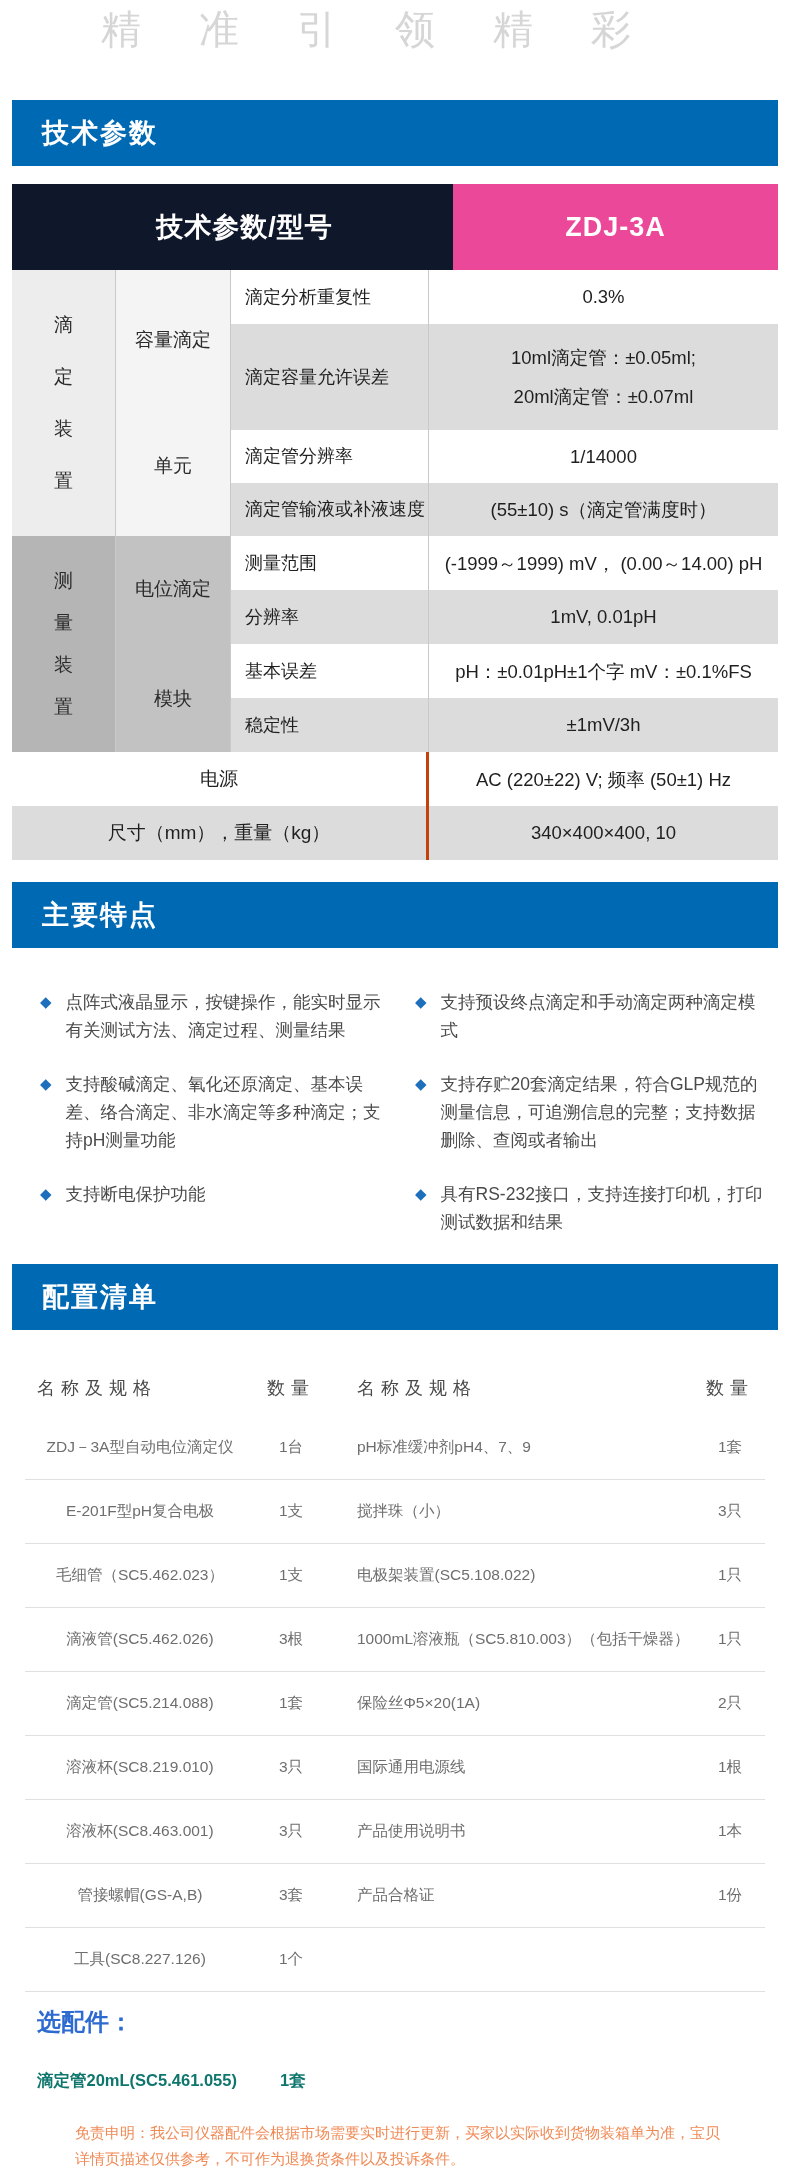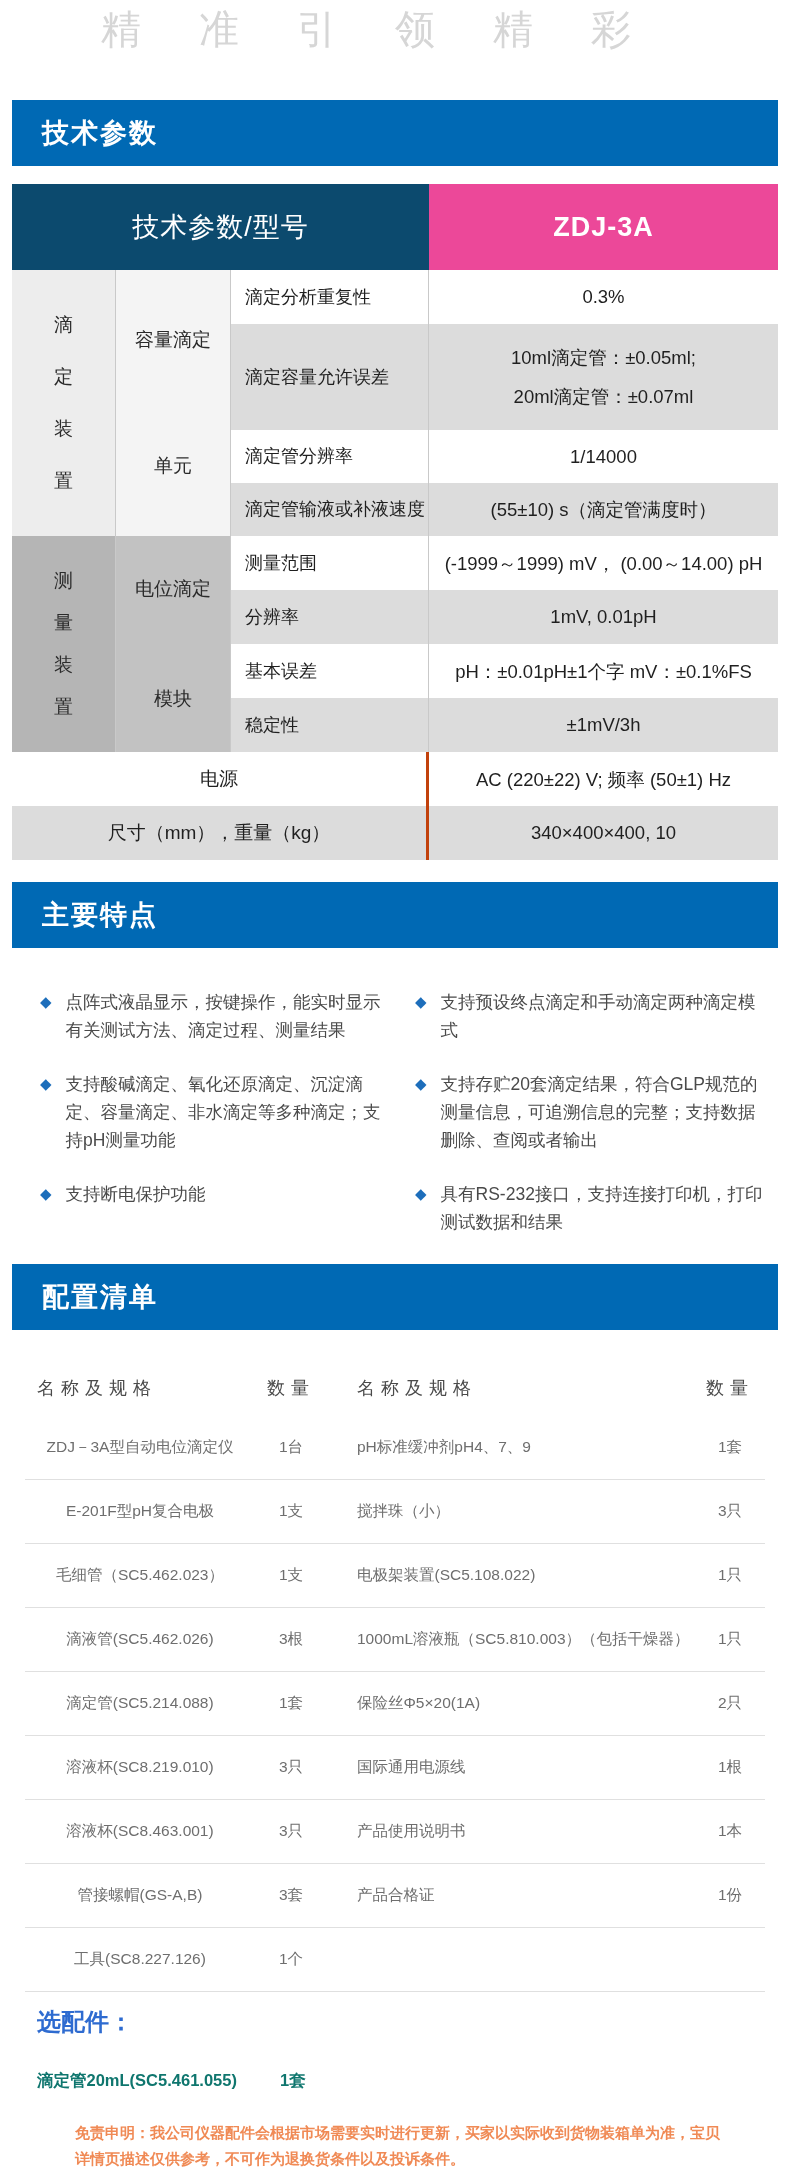--- a/index.html
+++ b/index.html
@@ -21,23 +21,24 @@
     font-size:27px; font-weight:bold; letter-spacing:2px;
   }
   .bar-specs    { margin-top:48px; }
   .bar-features { margin-top:22px; }
   .bar-packing  { margin-top:28px; }
 
   
   .spec { margin:18px 12px 0; }
   .spec-head { display:flex; height:86px; }
   .spec-head .hl {
-    width:417px; background:#0c4a6e; color:#fff; display:flex;
-    align-items:center; justify-content:center; font-size:27px; font-weight:normal;
+    width:417px; background:#0f172a; color:#fff; display:flex;
+    align-items:center; justify-content:center; font-size:27px; font-weight:bold;
     letter-spacing:1px;
+    padding-left:24px;
   }
   .spec-head .hr {
     flex:1; background:#ec4899; color:#fff; display:flex;
     align-items:center; justify-content:center; font-size:27px; font-weight:bold;
     letter-spacing:1px;
   }
   .spec-body {
     display:grid;
     grid-template-columns:104px 115px 198px 1fr;
     grid-template-rows:54px 106px 53px 53px 54px 54px 54px 54px 54px 54px;
@@ -100,21 +101,21 @@
   .prow .c1 { padding-left:12px;text-align:center; }
   .prow .c2 { text-align:center; }
   .prow .c3 { padding-left:18px; }
   .prow .c4 { text-align:center; }
 
   
   .opt-title { margin:14px 0 0 37px; font-size:24px; font-weight:bold; color:#2e6bd0; }
   .opt-row   { margin:32px 0 0 37px; display:flex; font-size:16.5px; font-weight:bold; color:#0f766e; }
   .opt-row .oname { width:243px; }
   .disclaimer {
-    margin:28px 58px 0 75px; font-size:15px; line-height:26px; font-weight:bold;
+    margin:28px 58px 0 75px; font-size:15px; line-height:26px; font-weight:normal;
     color:#f08a55;
   }
 </style>
 </head>
 <body>
 
 <div class="watermark">精准引领精彩</div>
 
 <div class="bar bar-specs">
   <span>技术参数</span>
@@ -191,21 +192,21 @@
   <div class="feat">
     <span class="dia">◆</span>
     <span class="txt">点阵式液晶显示，按键操作，能实时显示有关测试方法、滴定过程、测量结果</span>
   </div>
   <div class="feat">
     <span class="dia">◆</span>
     <span class="txt">支持预设终点滴定和手动滴定两种滴定模式</span>
   </div>
   <div class="feat">
     <span class="dia">◆</span>
-    <span class="txt">支持酸碱滴定、氧化还原滴定、沉淀滴定、容量滴定、非水滴定等多种滴定；支持pH测量功能</span>
+    <span class="txt">支持酸碱滴定、氧化还原滴定、基本误差、络合滴定、非水滴定等多种滴定；支持pH测量功能</span>
   </div>
   <div class="feat">
     <span class="dia">◆</span>
     <span class="txt">支持存贮20套滴定结果，符合GLP规范的测量信息，可追溯信息的完整；支持数据删除、查阅或者输出</span>
   </div>
   <div class="feat">
     <span class="dia">◆</span>
     <span class="txt">支持断电保护功能</span>
   </div>
   <div class="feat">

